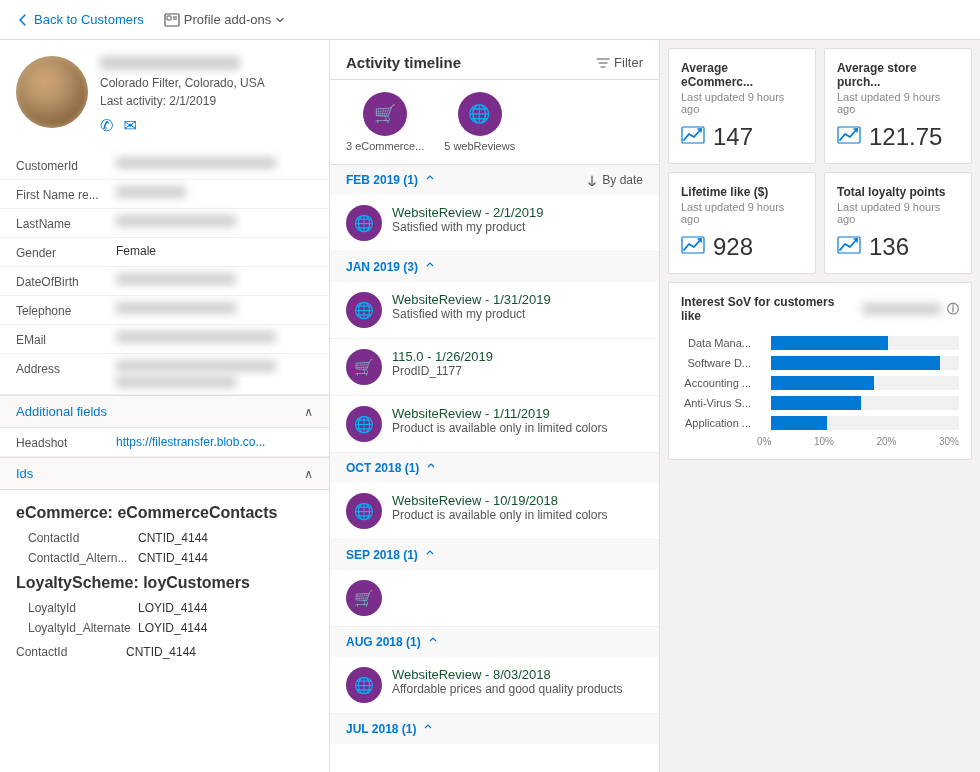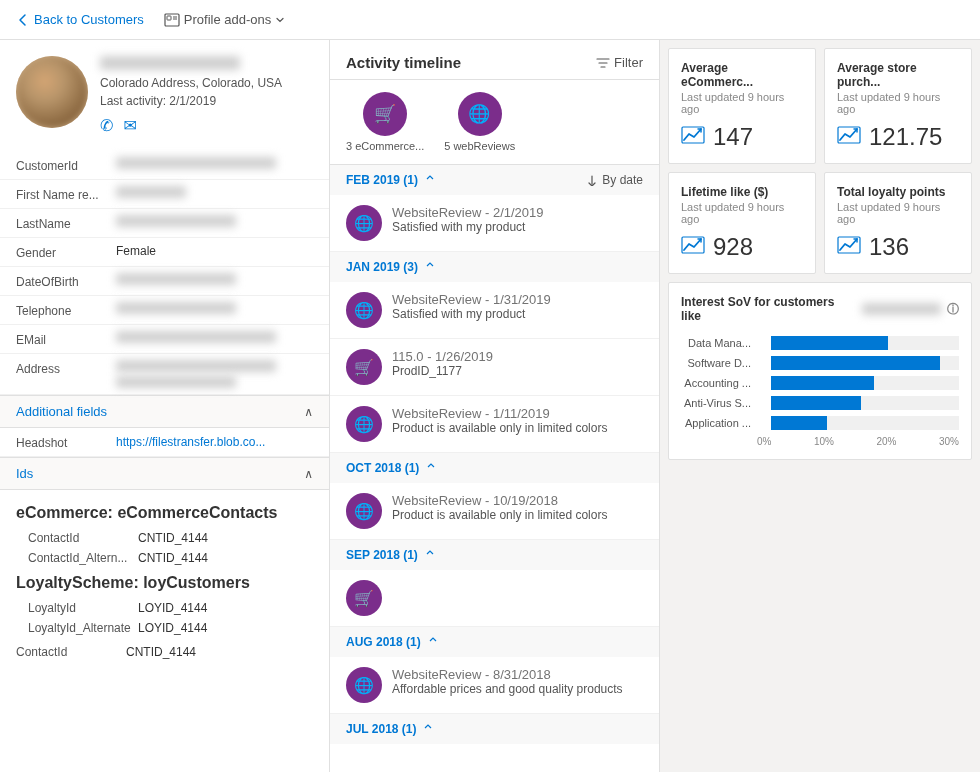--- a/index.html
+++ b/index.html
@@ -67,21 +67,21 @@
     .activity-icon-circle { width: 44px; height: 44px; border-radius: 50%; display: flex; align-items: center; justify-content: center; font-size: 18px; color: #fff; }
     .activity-icon-circle.purple { background: #7b2d8b; }
     .activity-icon-label { font-size: 11px; color: #555; text-align: center; }
     .timeline-group-header { display: flex; align-items: center; justify-content: space-between; padding: 8px 16px; background: #f8f8f8; }
     .timeline-group-label { font-size: 12px; color: #0078d4; font-weight: 600; display: flex; align-items: center; gap: 6px; }
     .by-date-btn { font-size: 12px; color: #555; display: flex; align-items: center; gap: 4px; cursor: pointer; }
 
     .timeline-item { display: flex; align-items: flex-start; gap: 10px; padding: 10px 16px; border-bottom: 1px solid #f0f0f0; }
     .timeline-dot { width: 36px; height: 36px; border-radius: 50%; background: #7b2d8b; display: flex; align-items: center; justify-content: center; flex-shrink: 0; color: #fff; font-size: 16px; }
     .timeline-content { flex: 1; }
-    .timeline-title { font-size: 13px; font-weight: 500; color: #737373; }
+    .timeline-title { font-size: 13px; font-weight: 500; color: #14532d; }
     .timeline-subtitle { font-size: 12px; color: #555; }
 
     
     .right-panel { width: 320px; background: #f3f2f1; overflow-y: auto; flex-shrink: 0; }
 
     .metrics-grid { display: grid; grid-template-columns: 1fr 1fr; gap: 8px; padding: 8px; }
     .metric-card { background: #fff; border: 1px solid #e0e0e0; padding: 12px; border-radius: 2px; }
     .metric-card-title { font-size: 12px; font-weight: 600; color: #333; margin-bottom: 2px; }
     .metric-card-subtitle { font-size: 11px; color: #888; margin-bottom: 8px; }
     .metric-card-value { display: flex; align-items: center; gap: 8px; }
@@ -132,21 +132,21 @@
 
 <div class="main-layout">
 
   <div class="left-panel">
     <div class="profile-header">
       <div class="avatar-wrap">
         <div class="avatar-blur"></div>
       </div>
       <div class="profile-info">
         <div class="profile-name"></div>
-        <div class="profile-location">Colorado Address, Colorado, USA</div>
+        <div class="profile-location">Colorado Filter, Colorado, USA</div>
         <div class="profile-activity">Last activity: 2/1/2019</div>
         <div class="profile-actions">
           <span class="action-icon">✆</span>
           <span class="action-icon">✉</span>
         </div>
       </div>
     </div>
 
     <div class="field-row">
       <span class="field-label">CustomerId</span>
@@ -342,21 +342,21 @@
       <span>AUG 2018 (1)</span>
       <svg width="12" height="12" viewBox="0 0 12 12">
               <path d="M3 5l3-3 3 3" stroke="#0078d4" stroke-width="1.2" fill="none"></path>
             </svg>
     </div>
 
   </div>
         <div class="timeline-item">
       <div class="timeline-dot">🌐</div>
       <div class="timeline-content">
-        <div class="timeline-title">WebsiteReview - 8/31/2018</div>
+        <div class="timeline-title">WebsiteReview - 8/03/2018</div>
         <div class="timeline-subtitle">Affordable prices and good quality products</div>
       </div>
     </div>
         <div class="timeline-group-header">
     <div class="timeline-group-label">
       <span>JUL 2018 (1)</span>
       <svg width="12" height="12" viewBox="0 0 12 12">
               <path d="M3 5l3-3 3 3" stroke="#0078d4" stroke-width="1.2" fill="none"></path>
             </svg>
     </div>

